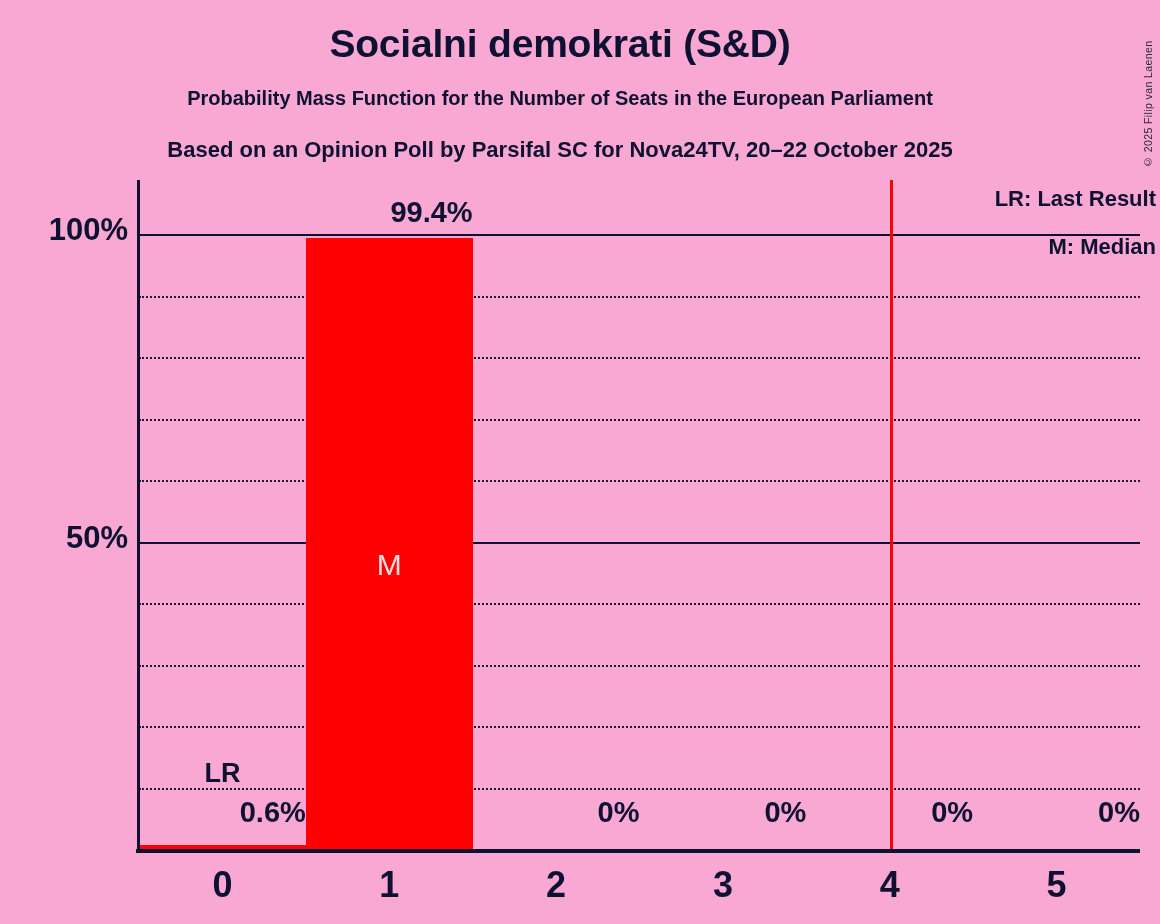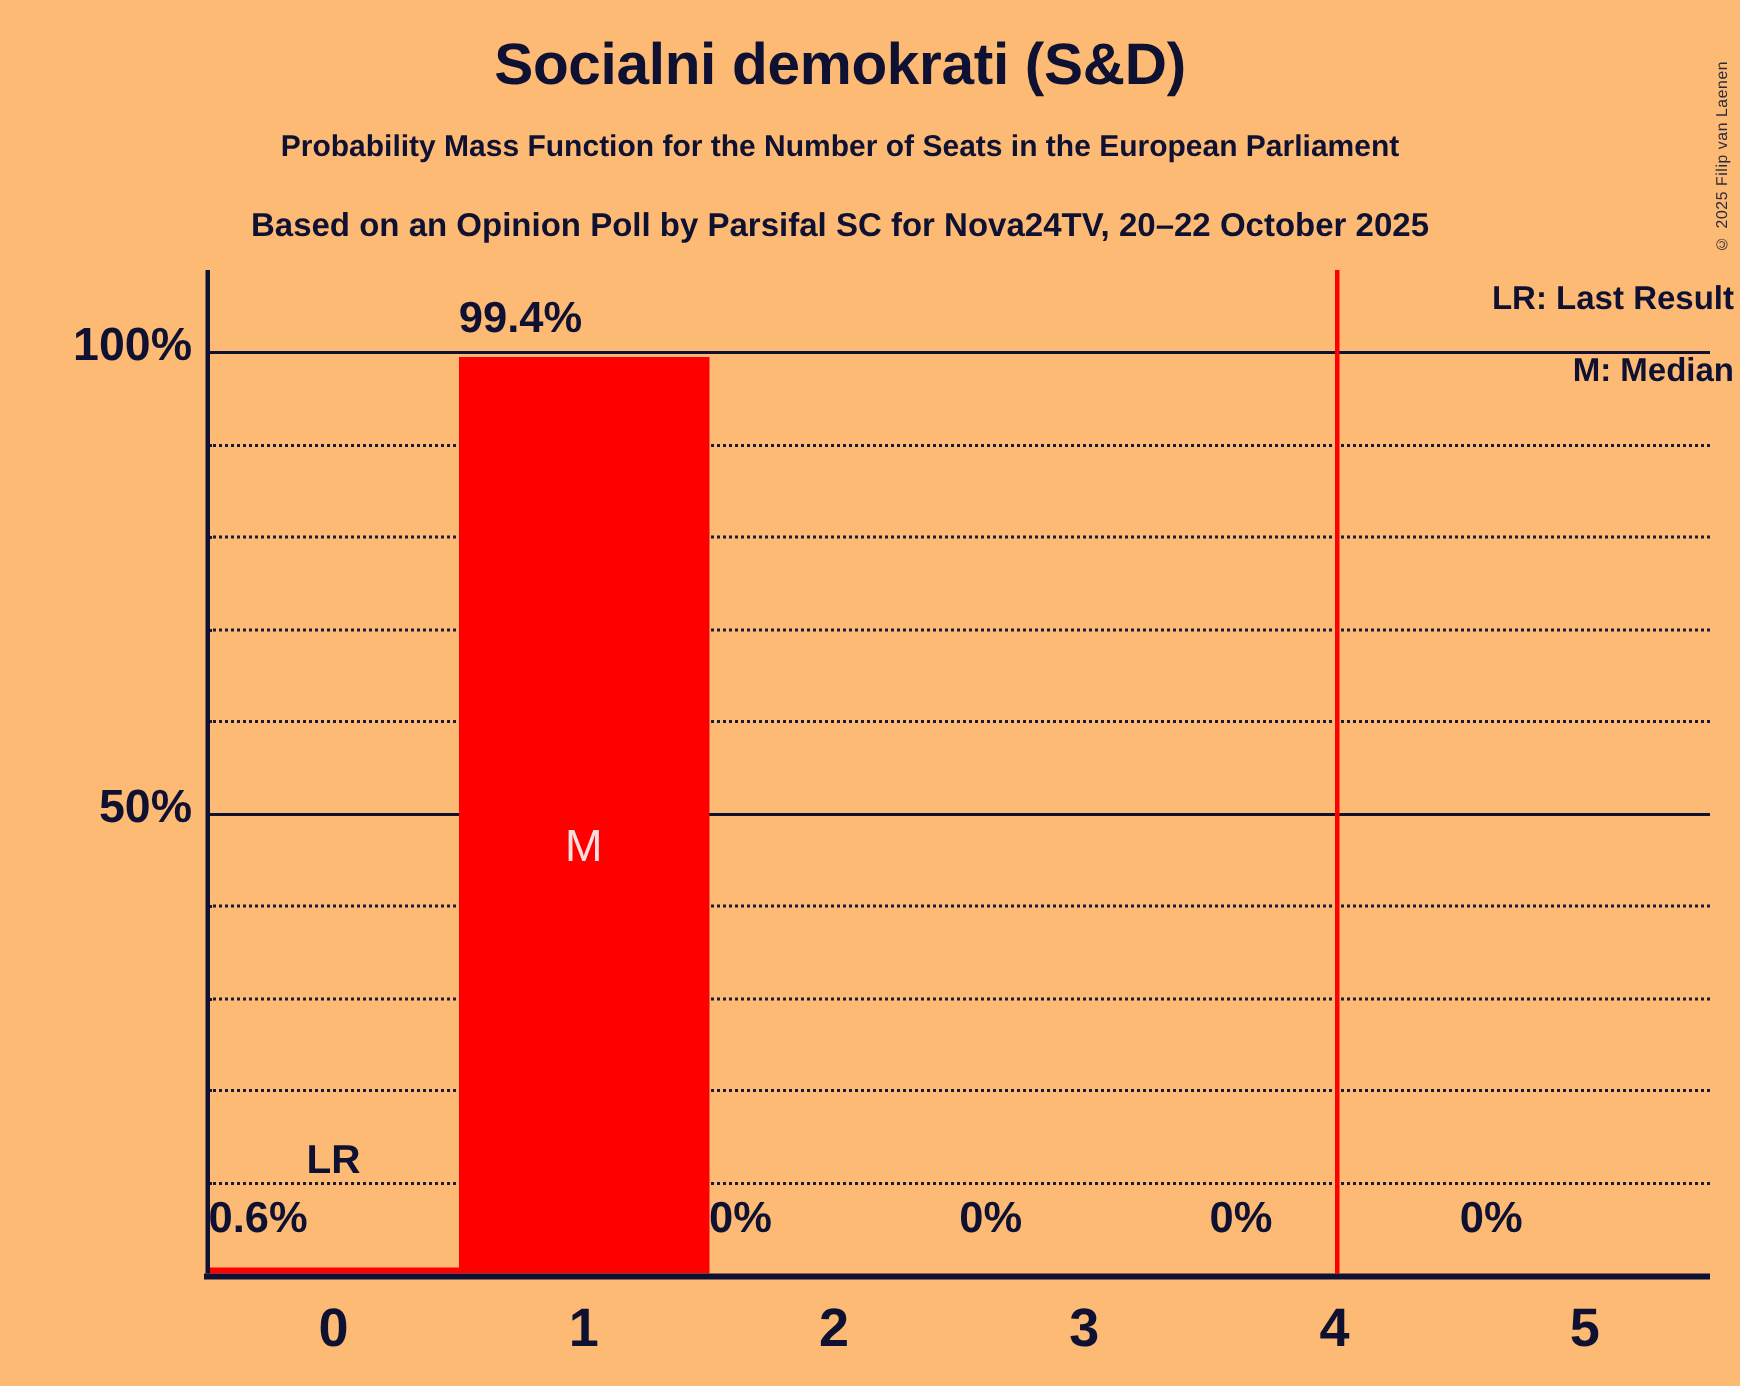--- a/index.html
+++ b/index.html
@@ -10,21 +10,21 @@
   body {
     width: 1160px;
     height: 924px;
     font-family: "Liberation Sans", sans-serif;
     overflow: hidden;
   }
   #canvas {
     position: relative;
     width: 1160px;
     height: 924px;
-    background: #fdba74;
+    background: #f9a8d4;
   }
 
   
   .title {
     position: absolute;
     left: 0;
     width: 1120px;
     text-align: center;
     color: #0f1132;
     font-weight: bold;
@@ -139,21 +139,21 @@
     width: 100%;
     text-align: center;
     color: #fbdfdf;
     font-size: 30px;
     font-weight: normal;
   }
 
   
   .valuelabel {
     position: absolute;
-    text-align: left;
+    text-align: right;
     color: #0f1132;
     font-weight: bold;
     font-size: 29px;
     white-space: nowrap;
   }
   .lrlabel {
     position: absolute;
     text-align: center;
     color: #0f1132;
     font-weight: bold;

